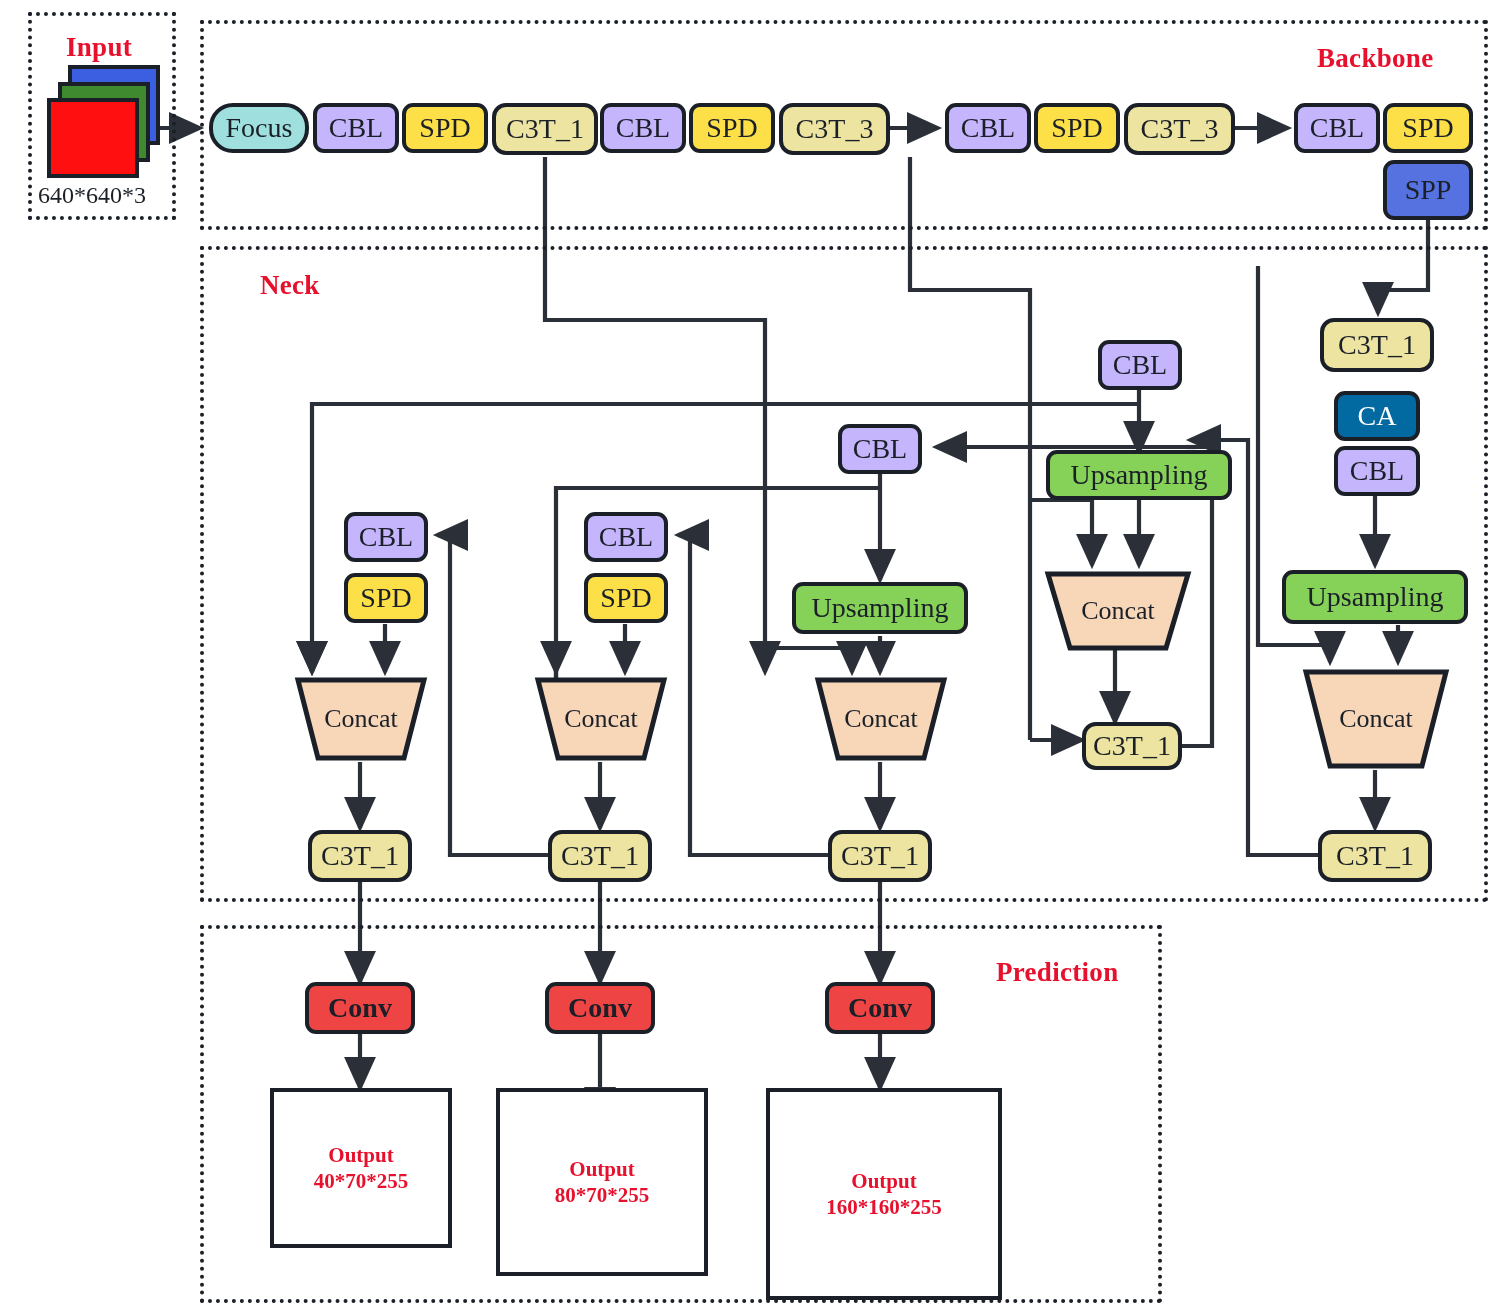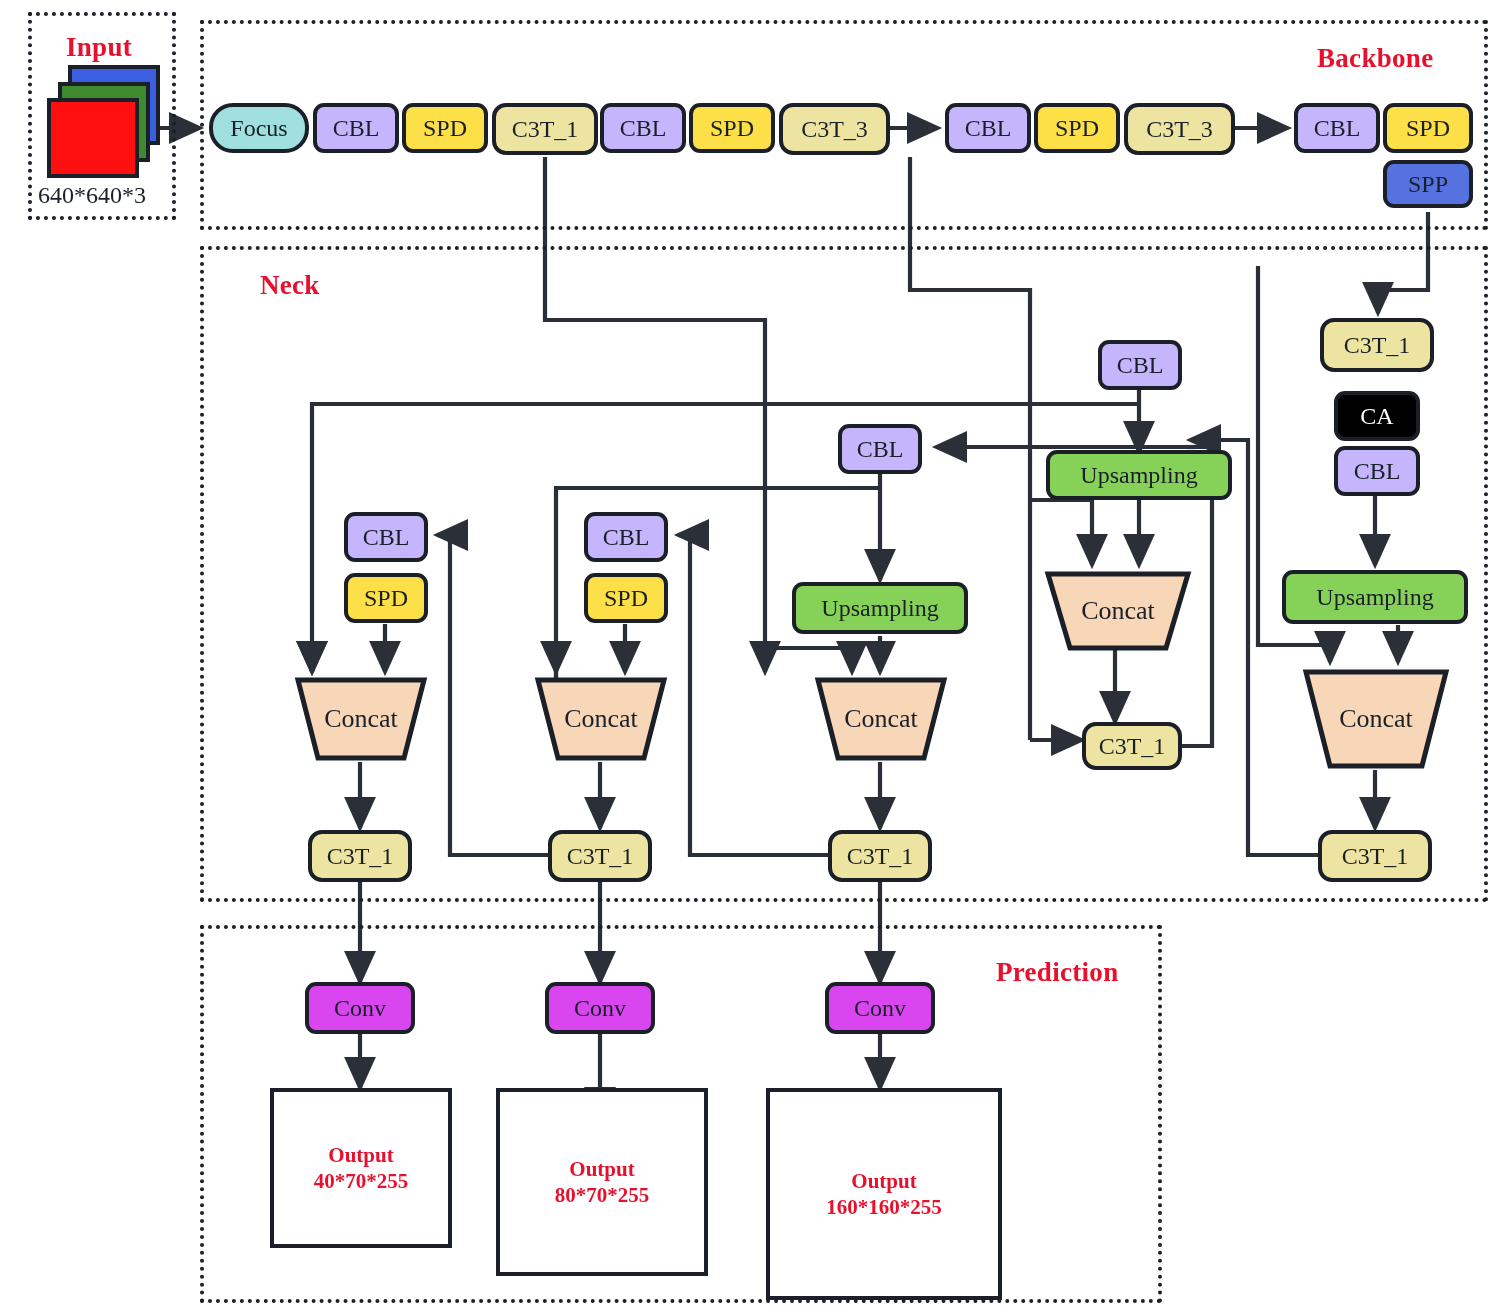--- a/index.html
+++ b/index.html
@@ -7,34 +7,34 @@
   #stage{position:relative;width:1505px;height:1316px;background:#fff;overflow:hidden;}
 
   
   .section{position:absolute;border:4px dotted #1b2028;box-sizing:border-box;}
   .section-label{position:absolute;color:#e8112d;font-weight:bold;font-size:27px;
                  font-family:"Liberation Serif", serif;letter-spacing:.3px;}
 
   
   .node{position:absolute;box-sizing:border-box;border:4px solid #1b2028;
         display:flex;align-items:center;justify-content:center;
-        font-family:"Liberation Serif", serif;color:#1b2028;font-size:24px;
+        font-family:"Liberation Serif", serif;color:#1b2028;font-size:28px;
         line-height:1;text-align:right;}
   .r-sm{border-radius:11px;}
   .r-lg{border-radius:24px;}
   .r-0{border-radius:14px;}
 
   .c-focus{background:#9fe0de;}
   .c-cbl{background:#c4b5fd;}
   .c-spd{background:#fde047;}
   .c-c3t{background:#ece4a0;}
   .c-spp{background:#5572e0;}
-  .c-ca{background:#000000;color:#fff;}
+  .c-ca{background:#0369a1;color:#fff;}
   .c-up{background:#86d157;}
-  .c-conv{background:#d946ef;}
+  .c-conv{background:#ef4444;font-weight:bold;}
 
   .outbox{position:absolute;box-sizing:border-box;border:4px solid #1b2028;background:#fff;
           display:flex;align-items:center;justify-content:center;}
   .outtext{color:#e8112d;font-weight:bold;font-size:21px;line-height:1.25;text-align:center;
            font-family:"Liberation Serif", serif;}
 
   
   .concat{position:absolute;}
   .concat svg{display:block;}
   .concat .lbl{position:absolute;left:0;right:0;top:50%;transform:translateY(-50%);
@@ -163,21 +163,21 @@
   <div class="node r-sm c-spd" style="left:402px;top:103px;width:86px;height:50px;">SPD</div>
   <div class="node r-0 c-c3t" style="left:492px;top:103px;width:106px;height:52px;">C3T_1</div>
   <div class="node r-sm c-cbl" style="left:600px;top:103px;width:86px;height:50px;">CBL</div>
   <div class="node r-sm c-spd" style="left:689px;top:103px;width:86px;height:50px;">SPD</div>
   <div class="node r-0 c-c3t" style="left:779px;top:103px;width:111px;height:52px;">C3T_3</div>
   <div class="node r-sm c-cbl" style="left:945px;top:103px;width:86px;height:50px;">CBL</div>
   <div class="node r-sm c-spd" style="left:1034px;top:103px;width:86px;height:50px;">SPD</div>
   <div class="node r-0 c-c3t" style="left:1124px;top:103px;width:111px;height:52px;">C3T_3</div>
   <div class="node r-sm c-cbl" style="left:1294px;top:103px;width:86px;height:50px;">CBL</div>
   <div class="node r-sm c-spd" style="left:1383px;top:103px;width:90px;height:50px;">SPD</div>
-  <div class="node r-sm c-spp" style="left:1383px;top:160px;width:90px;height:48px;">SPP</div>
+  <div class="node r-sm c-spp" style="left:1383px;top:160px;width:90px;height:60px;">SPP</div>
 
   <div class="node r-0 c-c3t" style="left:1320px;top:318px;width:114px;height:54px;">C3T_1</div>
   <div class="node r-sm c-ca" style="left:1334px;top:391px;width:86px;height:50px;">CA</div>
   <div class="node r-sm c-cbl" style="left:1334px;top:446px;width:86px;height:50px;">CBL</div>
   <div class="node r-sm c-up" style="left:1282px;top:570px;width:186px;height:54px;">Upsampling</div>
 
   <div class="concat" style="left:1300px;top:668px;width:152px;height:102px;">
     <svg width="152" height="102" viewBox="0 0 152 102">
       <polygon points="6,4 146,4 122,98 30,98" fill="#f8d6b8" stroke="#1b2028" stroke-width="5"></polygon>
     </svg>

